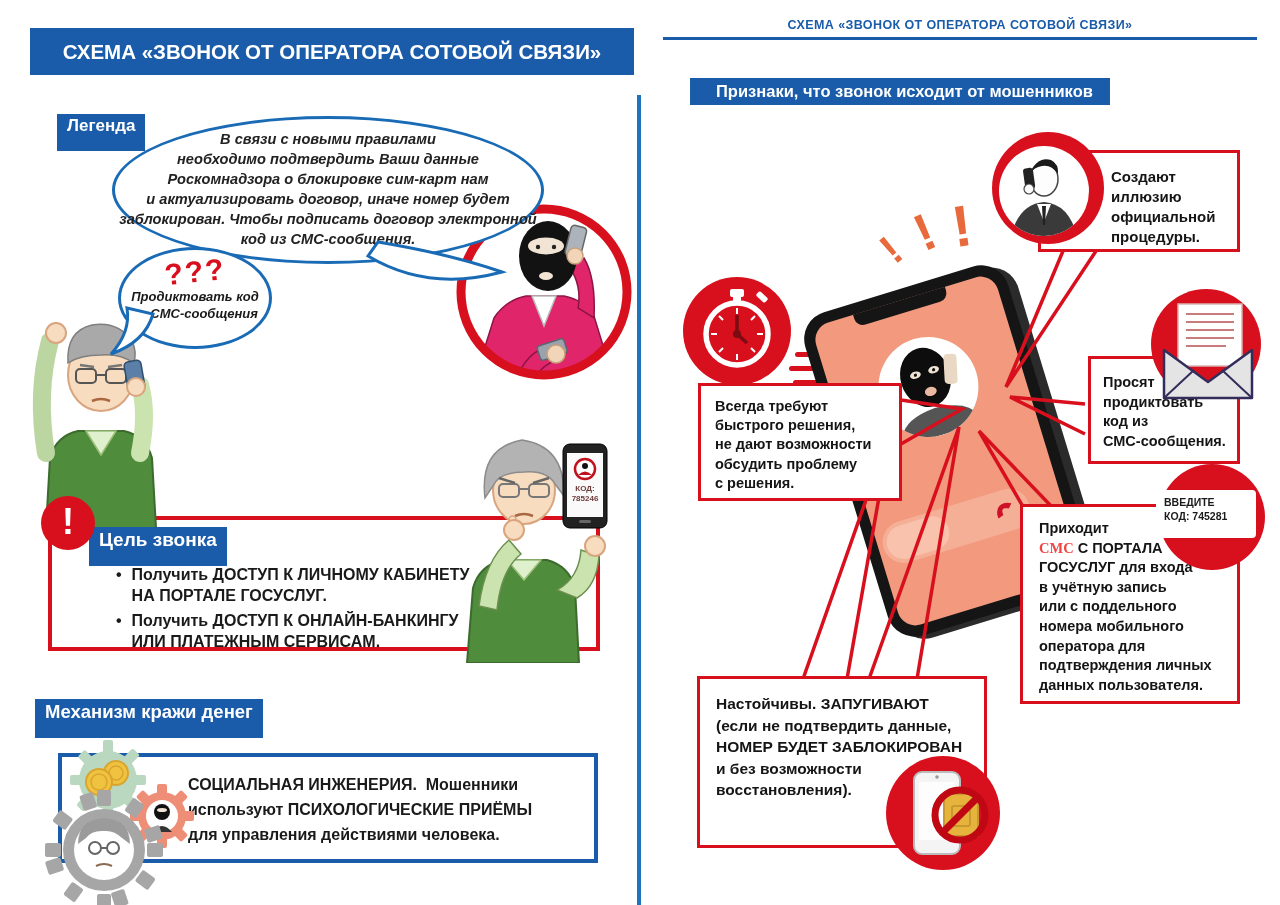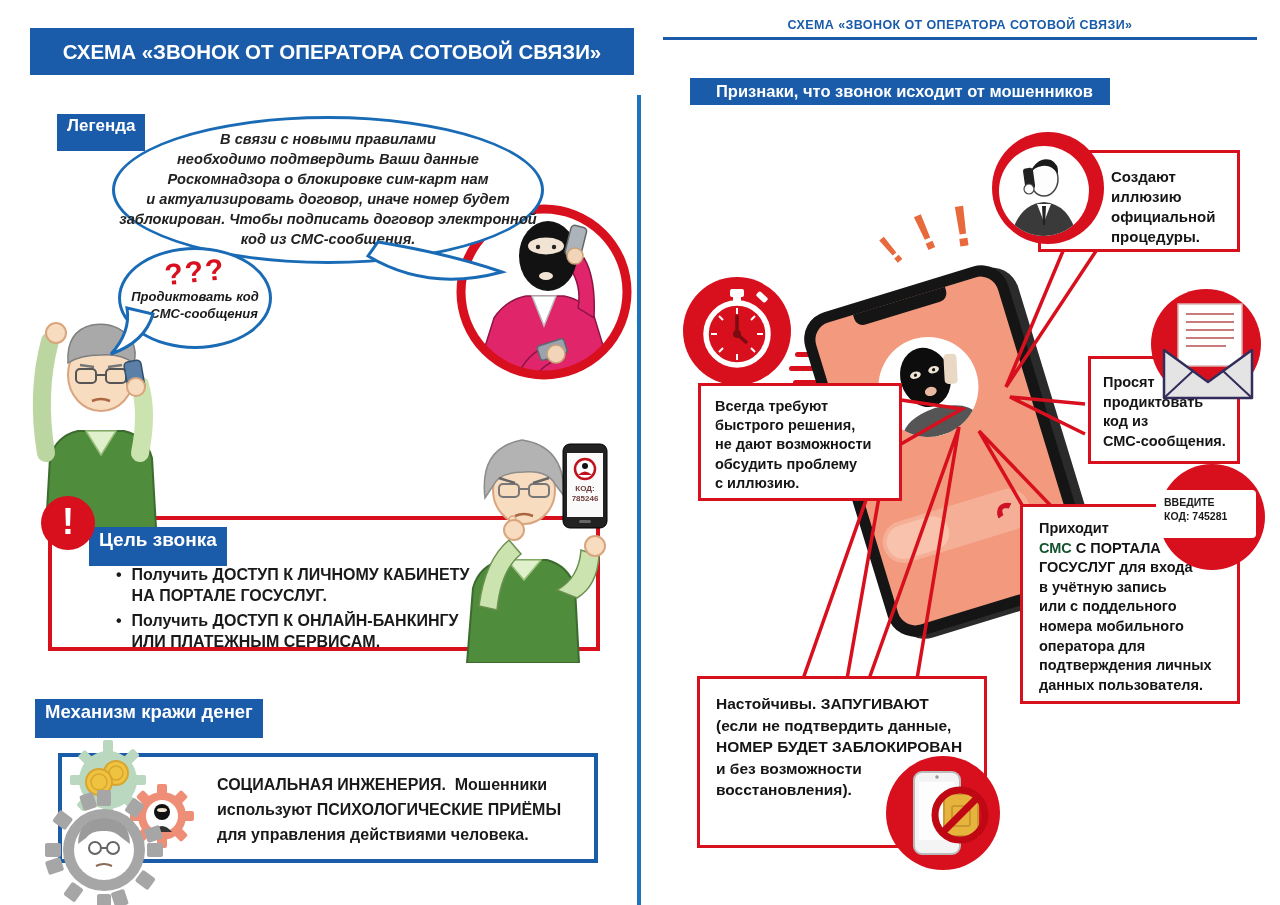--- a/index.html
+++ b/index.html
@@ -5,21 +5,21 @@
   * { margin:0; padding:0; box-sizing:border-box; }
   html,body { width:1280px; height:905px; }
   body { position:relative; background:#fff; font-family:"Liberation Sans",sans-serif; color:#1a1a1a; overflow:hidden; }
   .abs { position:absolute; }
   .blue-label { background:#1A5CA9; color:#fff; font-weight:700; padding:2px 10px 15px; white-space:nowrap; }
   .banner { background:#1A5CA9; color:#fff; font-weight:700; }
   .bubble { background:#fff; border:3.5px solid #1A6BB5; border-radius:50%; text-align:center; }
   .callout { background:#fff; border:3px solid #D8101E; font-weight:700; color:#151515; z-index:3; }
   .callout .ln, .lines .ln { white-space:pre-wrap; }
   .disc { background:#D8101E; border-radius:50%; }
-  .red-t { color:#14532d; }
+  .red-t { color:#ef4444;font-family:Liberation Serif, serif; }
   .speed { background:#D8101E; border-radius:3px; height:5px; position:absolute; }
   svg text { font-family:"Liberation Sans",sans-serif; }
 </style>
 </head>
 <body>
 
 <div class="abs banner" style="left:30px;top:28px;width:604px;height:47px;font-size:20.5px;line-height:47px;text-align:center;z-index:5;">СХЕМА «ЗВОНОК ОТ ОПЕРАТОРА СОТОВОЙ СВЯЗИ»</div>
 
 <div class="abs blue-label" style="left:57px;top:114px;font-size:17px;z-index:6;">Легенда</div>
 
@@ -133,21 +133,21 @@
     <circle cx="22" cy="22" r="3" fill="#111"></circle>
     <path d="M15,31 Q22,24 29,31 Z" fill="#C0111E"></path>
     <text x="22" y="47" text-anchor="middle" font-size="8" font-weight="bold" fill="#6E3B3B">КОД:</text>
     <text x="22" y="57" text-anchor="middle" font-size="8" font-weight="bold" fill="#6E3B3B">785246</text>
     <rect x="16" y="76" width="12" height="3" rx="1.5" fill="#666"></rect>
   </g>
 </svg>
 
 <div class="abs blue-label" style="left:35px;top:699px;font-size:18.5px;z-index:5;">Механизм кражи денег</div>
 <div class="abs" style="left:58px;top:753px;width:540px;height:110px;border:4px solid #1A5CA9;z-index:1;"></div>
-<div class="abs lines" style="left:188px;top:772px;z-index:2;font-weight:700;font-size:16px;line-height:25px;margin-left:29px;">
+<div class="abs lines" style="left:188px;top:772px;z-index:2;font-weight:700;font-size:16px;line-height:25px;">
     <div class="ln">СОЦИАЛЬНАЯ ИНЖЕНЕРИЯ.  Мошенники</div>
     <div class="ln">используют ПСИХОЛОГИЧЕСКИЕ ПРИЁМЫ</div>
     <div class="ln">для управления действиями человека.</div>
   </div>
 
 <svg class="abs" style="left:26px;top:728px;z-index:3;" width="240" height="177" viewBox="0 0 240 177">
   <g>
     <g fill="#B9D8BF">
       <rect x="77" y="12" width="10" height="14" rx="2"></rect>
         <rect x="77" y="78" width="10" height="14" rx="2"></rect>
@@ -299,21 +299,21 @@
 </div>
 <div class="abs speed" style="left:795px;top:352px;width:62px;"></div>
 <div class="abs speed" style="left:789px;top:366px;width:50px;"></div>
 <div class="abs speed" style="left:793px;top:380px;width:58px;"></div>
 <div class="abs callout" style="left:698px;top:383px;width:204px;height:118px;padding:11px 8px 8px 14px;font-size:14.5px;line-height:19.2px;">
   <div class="lines">
       <div class="ln">Всегда требуют</div>
       <div class="ln">быстрого решения,</div>
       <div class="ln">не дают возможности</div>
       <div class="ln">обсудить проблему</div>
-      <div class="ln">с иллюзию.</div>
+      <div class="ln">с решения.</div>
     </div>
 </div>
 
 <div class="abs callout" style="left:1088px;top:356px;width:152px;height:108px;padding:14px 6px 6px 12px;font-size:14.5px;line-height:19.5px;">
   <div class="lines">
       <div class="ln">Просят</div>
       <div class="ln">продиктовать</div>
       <div class="ln">код из</div>
       <div class="ln">СМС-сообщения.</div>
     </div>

